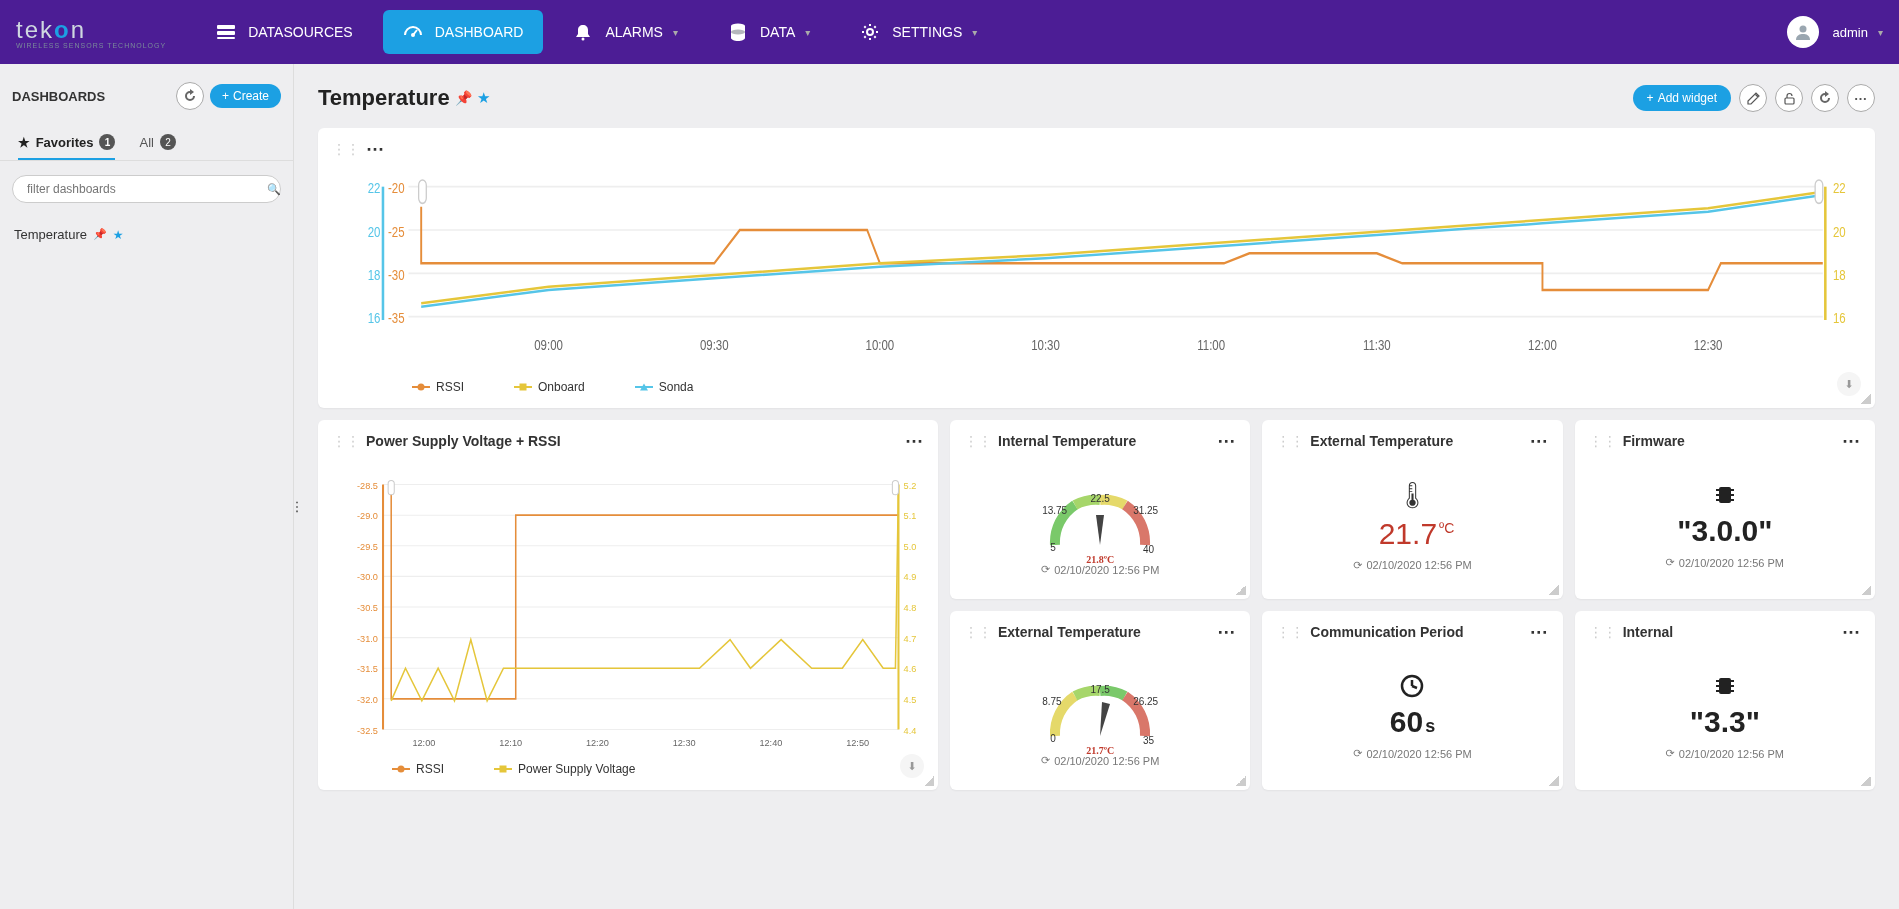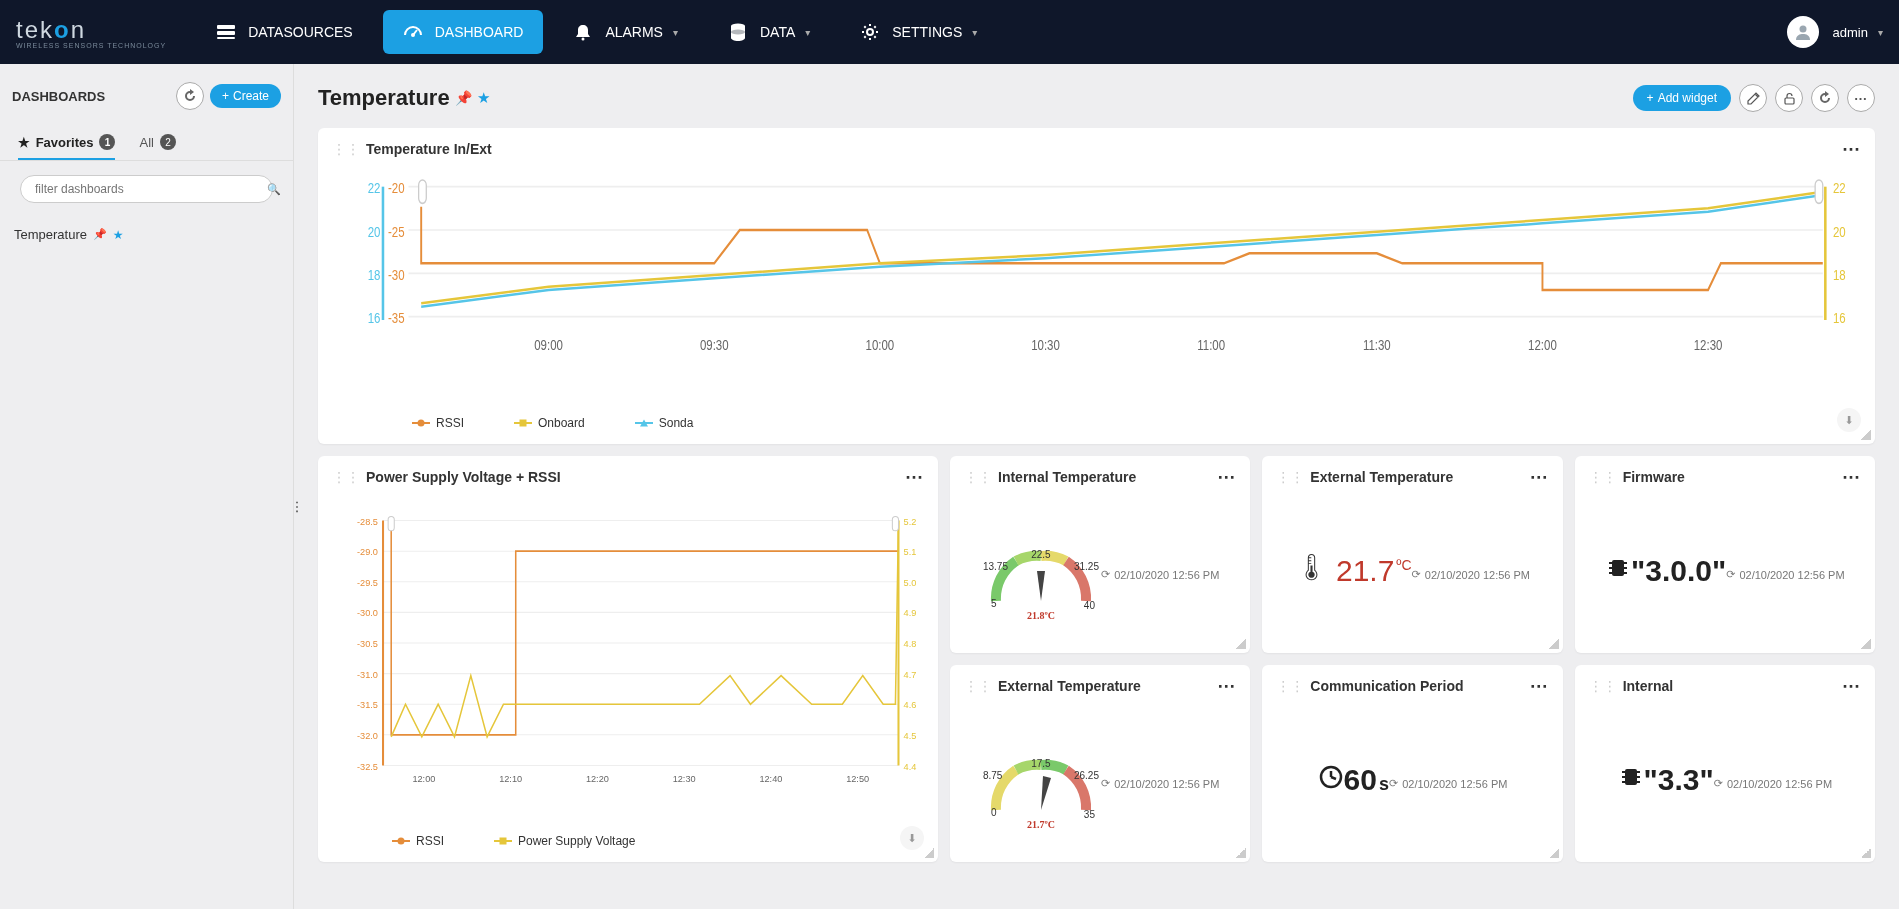--- a/index.html
+++ b/index.html
@@ -1,19 +1,19 @@
 <!DOCTYPE html>
 <html><head>
 <meta charset="utf-8">
 <style>
 * { margin: 0; padding: 0; box-sizing: border-box; }
 body { font-family: Arial, sans-serif; font-size: 13px; background: #eeeef0; color: #333; overflow: hidden; width: 1899px; height: 909px; }
 
 
-.topbar { height: 64px; background: #0f172a; display: flex; align-items: center; padding: 6px 16px; }
+.topbar { height: 64px; background: #4c1d95; display: flex; align-items: center; padding: 6px 16px; }
 .logo { display: flex; align-items: center; margin-right: 30px; }
 .logo-sub { color: #7a8a9a; font-size: 7px; letter-spacing: 1px; margin-top: -2px; }
 .logo-wrap { display: flex; flex-direction: column; }
 .nav-item { display: flex; align-items: center; padding: 0 20px; height: 44px; color: #fff; cursor: pointer; font-size: 14px; font-weight: 500; border-radius: 4px; margin-right: 10px; }
 .nav-item.active { background: #1ca0e3; border-radius: 6px; }
 .nav-icon { width: 20px; height: 18px; margin-right: 12px; display: inline-flex; align-items: center; justify-content: center; }
 .chevron-down { margin-left: 10px; font-size: 10px; color: #aaa; }
 .spacer { flex: 1; }
 .user-area { display: flex; align-items: center; color: #fff; cursor: pointer; text-align: center; }
 .avatar { width: 32px; height: 32px; border-radius: 50%; background: #fff; display: flex; align-items: center; justify-content: center; margin-right: 14px; }
@@ -25,21 +25,21 @@
 .sidebar-title { font-weight: 700; font-size: 13px; color: #333; }
 .sidebar-actions { display: flex; gap: 6px; align-items: center; }
 .icon-btn { width: 28px; height: 28px; border-radius: 50%; border: 1px solid #aaa; background: #fff; display: flex; align-items: center; justify-content: center; cursor: pointer; font-size: 13px; color: #555; }
 .create-btn { background: #1ca0e3; color: #fff; border: none; border-radius: 14px; padding: 5px 12px; font-size: 12px; cursor: pointer; display: flex; align-items: center; gap: 4px; }
 
 .tabs { display: flex; padding: 6px 18px 0 18px; gap: 24px; border-bottom: 1px solid #ddd; }
 .tab { display: flex; align-items: center; gap: 6px; padding: 8px 0; cursor: pointer; font-size: 13px; color: #555; border-bottom: 2px solid transparent; }
 .tab.active { border-bottom: 2px solid #1ca0e3; color: #222; font-weight: 600; }
 .badge { background: #555; color: #fff; border-radius: 50%; min-width: 16px; height: 16px; display: inline-flex; align-items: center; justify-content: center; font-size: 10px; padding: 0 4px; }
 
-.filter-wrap { padding: 14px 20px; }
+.filter-wrap { padding: 14px 12px; }
 .filter-input { width: 100%; border: 1px solid #ccc; border-radius: 16px; padding: 6px 30px 6px 14px; font-size: 12px; background: #fff; }
 .filter-search-icon { position: relative; }
 .filter-search-icon::after { content: "🔍"; position: absolute; right: 12px; top: 50%; transform: translateY(-50%); font-size: 11px; color: #aaa; }
 
 .dash-list-item { padding: 10px 14px; font-size: 13px; color: #333; display: flex; align-items: center; gap: 6px; cursor: pointer; }
 .pin-icon { color: #1ca0e3; font-size: 11px; }
 .star-icon { color: #1ca0e3; font-size: 12px; }
 
 .collapse-handle { position: absolute; right: -8px; top: 50%; width: 8px; height: 40px; display: flex; align-items: center; justify-content: center; cursor: pointer; }
 
@@ -56,29 +56,29 @@
 .drag-handle { color: #ccc; margin-right: 6px; cursor: move; font-size: 14px; line-height: 1; }
 .widget-title { font-weight: 700; font-size: 14px; color: #333; flex: 1; }
 .widget-menu { cursor: pointer; font-weight: 700; color: #333; font-size: 18px; letter-spacing: 1px; }
 .widget-body { padding: 0 14px 14px 14px; }
 .resize-corner { position: absolute; bottom: 4px; right: 4px; width: 10px; height: 10px; cursor: se-resize; background: linear-gradient(135deg, transparent 50%, #ccc 50%); }
 .download-btn { position: absolute; bottom: 12px; right: 14px; width: 24px; height: 24px; border-radius: 50%; background: #f5f5f5; display: flex; align-items: center; justify-content: center; cursor: pointer; font-size: 11px; color: #999; }
 
 
 .chart-large { width: 100%; height: 200px; }
 .chart-legend { display: flex; gap: 50px; margin-top: 10px; padding-left: 80px; font-size: 12px; }
-.legend-item { display: flex; align-items: center; gap: 6px; margin-top: 36px; }
+.legend-item { display: flex; align-items: center; gap: 6px; }
 .legend-marker { width: 18px; height: 2px; position: relative; }
 .legend-marker::after { content: ""; position: absolute; left: 50%; top: 50%; transform: translate(-50%, -50%); width: 7px; height: 7px; border-radius: 50%; background: inherit; }
 .legend-marker.square::after { border-radius: 0; width: 7px; height: 7px; }
 .legend-marker.triangle::after { width: 0; height: 0; background: none; border-left: 4px solid transparent; border-right: 4px solid transparent; border-bottom: 7px solid currentColor; border-radius: 0; }
 
 
 .small-card { flex: 1; display: flex; flex-direction: column; }
-.card-body-center { flex: 1; display: flex; flex-direction: row; align-items: center; justify-content: center; padding: 8px 14px 18px 14px; }
+.card-body-center { flex: 1; display: flex; flex-direction: column; align-items: center; justify-content: center; padding: 8px 14px 18px 14px; }
 .big-value { font-size: 30px; font-weight: 400; }
 .big-value.red { color: #c0392b; margin-left: 8px; }
 .big-value .unit { font-size: 14px; vertical-align: super; margin-left: 2px; }
 .big-value.black { color: #222; font-weight: 600; }
 .card-ts { font-size: 11px; color: #777; margin-top: 8px; display: flex; align-items: center; gap: 4px; }
 .card-icon { font-size: 26px; color: #333; margin-bottom: 6px; }
 
 
 .gauge { width: 120px; height: 80px; position: relative; }
 .gauge-label-top { position: absolute; top: 18px; left: 50%; transform: translateX(-50%); font-size: 10px; }
@@ -230,21 +230,20 @@
               <path d="M12 7 A5 5 0 1 1 7 2 L7 0 L11 3 L7 6 L7 4 A3 3 0 1 0 10 7 Z" fill="#666"></path>
             </svg>
         </span>
         <span class="icon-btn" style="font-weight:700;letter-spacing:1px;">⋯</span>
       </div>
     </div>
 
     <div class="widget" style="width:100%;margin-bottom:12px;">
       <div class="widget-header">
         <span class="drag-handle">⋮⋮</span>
-        <span class="widget-title">Temperature In/Ext</span>
         <span class="widget-menu">⋯</span>
       </div>
       <div class="widget-body">
         <svg class="chart-large" viewBox="0 0 1200 120" preserveAspectRatio="none">
 
           <g stroke="#eee" stroke-width="1">
             <line x1="60" y1="10" x2="1170" y2="10"></line>
               <line x1="60" y1="36" x2="1170" y2="36"></line>
             <line x1="60" y1="62" x2="1170" y2="62"></line>
               <line x1="60" y1="88" x2="1170" y2="88"></line>

